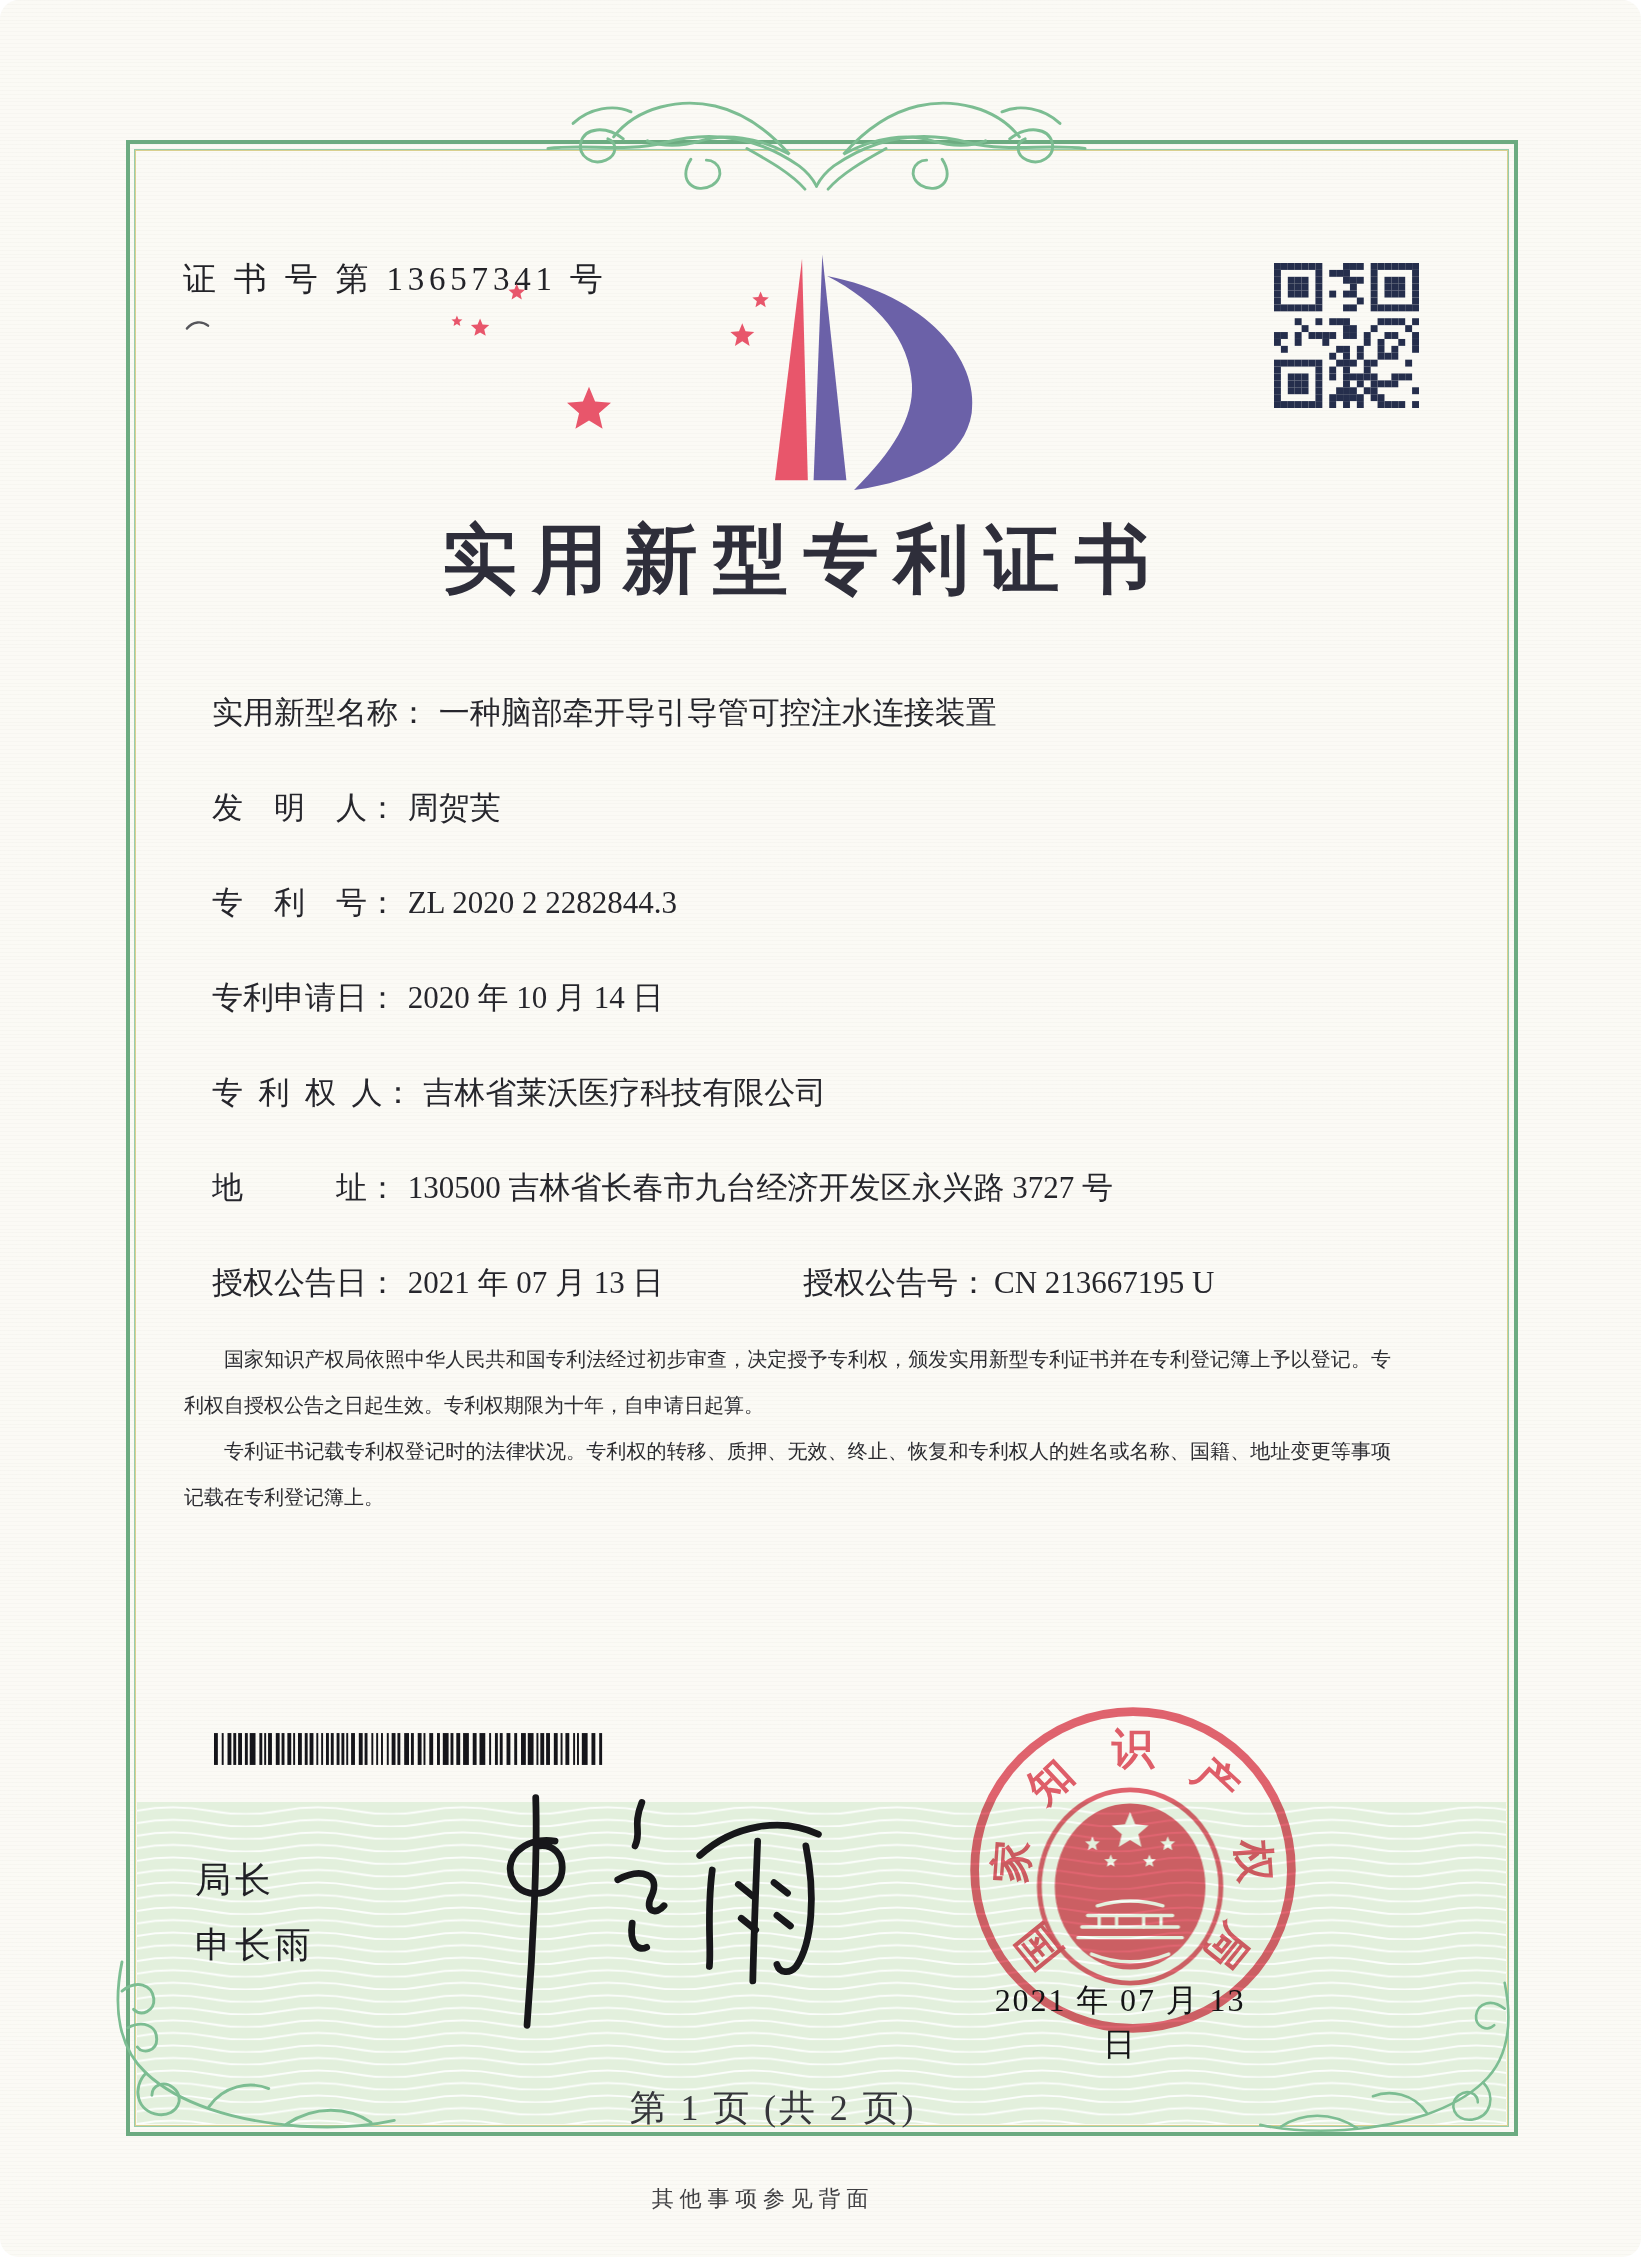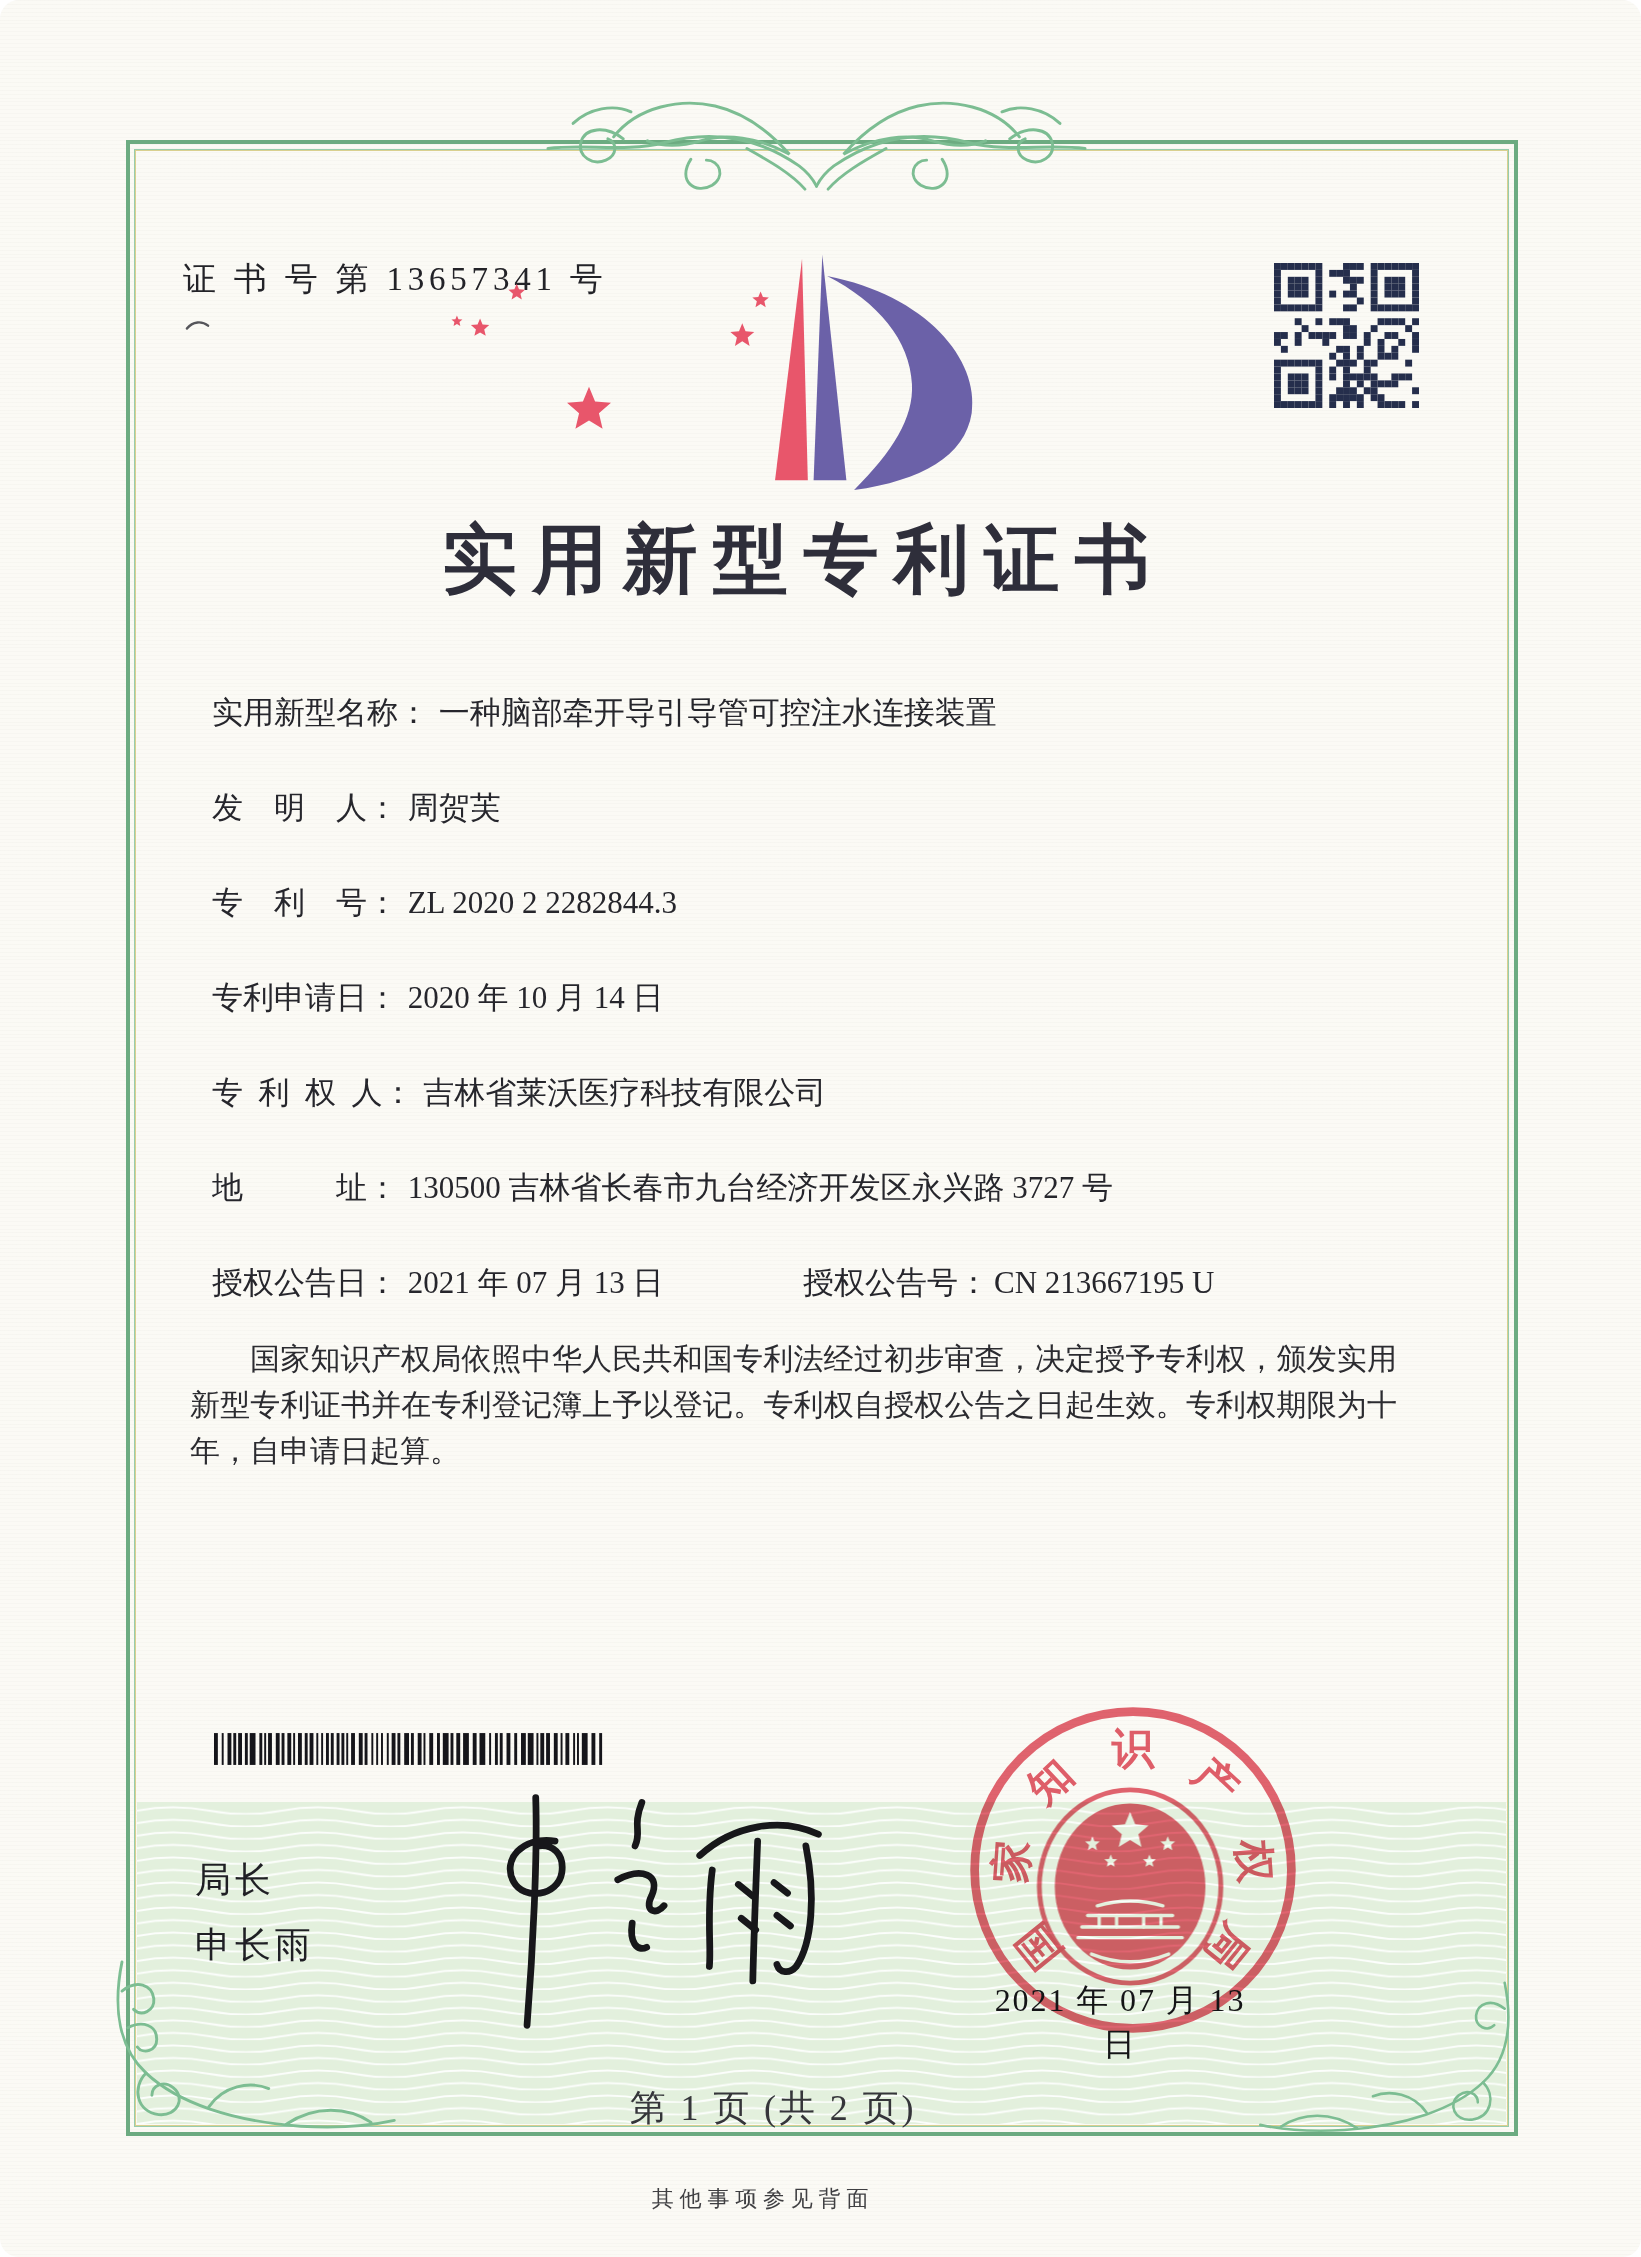--- a/index.html
+++ b/index.html
@@ -15,21 +15,21 @@
   .band{position:absolute;left:137px;top:1802px;width:1369px;height:322px;z-index:1;}
   .cert-no{position:absolute;left:183px;top:257px;font-size:33px;letter-spacing:4.8px;color:#232328;z-index:4;}
   .title{position:absolute;left:0;width:1545px;top:510px;text-align:center;font-size:75px;font-weight:700;
     letter-spacing:15.4px;color:#2e2e3a;z-index:4;margin-left:31px;}
   .fields{position:absolute;left:212px;top:692px;width:1265px;z-index:4;}
   .frow{position:relative;height:95px;line-height:42px;font-size:31px;color:#26262c;}
   .flabel{display:inline;}
   .fvalue{margin-left:9.7px;}
   .flabel2{position:absolute;left:591px;top:0;}
   .fvalue2{position:absolute;left:782px;top:0;}
-  .body-text{position:absolute;left:190px;top:1336px;width:1207px;font-size:30px;line-height:46px;
+  .body-text{position:absolute;left:184px;top:1336px;width:1207px;font-size:20px;line-height:46px;
     text-align:justify;color:#2b2b30;z-index:4;}
   .body-text p{margin:0;text-indent:2em;}
   .bc{position:absolute;left:214px;top:1733px;z-index:4;}
   .bcbar{fill:#15151a;}
   .qr{position:absolute;left:1274px;top:263px;z-index:4;}
   #qr-svg rect{fill:var(--qr-navy,#252e4c);}
   .logo{position:absolute;left:439px;top:249px;z-index:4;}
   .dir-label{position:absolute;left:195px;top:1856px;font-size:36px;letter-spacing:3.9px;color:#1f1f24;z-index:5;}
   .dir-name{position:absolute;left:195px;top:1921px;font-size:36px;letter-spacing:3.9px;color:#1f1f24;z-index:5;}
   .sig{position:absolute;left:463px;top:1788px;z-index:5;}
@@ -357,20 +357,21 @@
     </div>
     <div class="frow">
       <span class="flabel">授权公告日：</span><span class="fvalue">2021 年 07 月 13 日</span>
       <span class="flabel2">授权公告号：</span>
       <span class="fvalue2">CN 213667195 U</span>
     </div>
   </div>
 
   <div class="body-text">
     <p>国家知识产权局依照中华人民共和国专利法经过初步审查，决定授予专利权，颁发实用新型专利证书并在专利登记簿上予以登记。专利权自授权公告之日起生效。专利权期限为十年，自申请日起算。</p>
+    <p>专利证书记载专利权登记时的法律状况。专利权的转移、质押、无效、终止、恢复和专利权人的姓名或名称、国籍、地址变更等事项记载在专利登记簿上。</p>
   </div>
 
   <svg id="barcode-svg" class="bc" width="391" height="32" viewBox="0 0 405 33">
       <rect x="0" y="0" width="4" height="33" class="bcbar"></rect>
       <rect x="8" y="0" width="2" height="33" class="bcbar"></rect>
       <rect x="14" y="0" width="4" height="33" class="bcbar"></rect>
       <rect x="20" y="0" width="3" height="33" class="bcbar"></rect>
       <rect x="25" y="0" width="4" height="33" class="bcbar"></rect>
       <rect x="32" y="0" width="3" height="33" class="bcbar"></rect>
       <rect x="37" y="0" width="6" height="33" class="bcbar"></rect>

